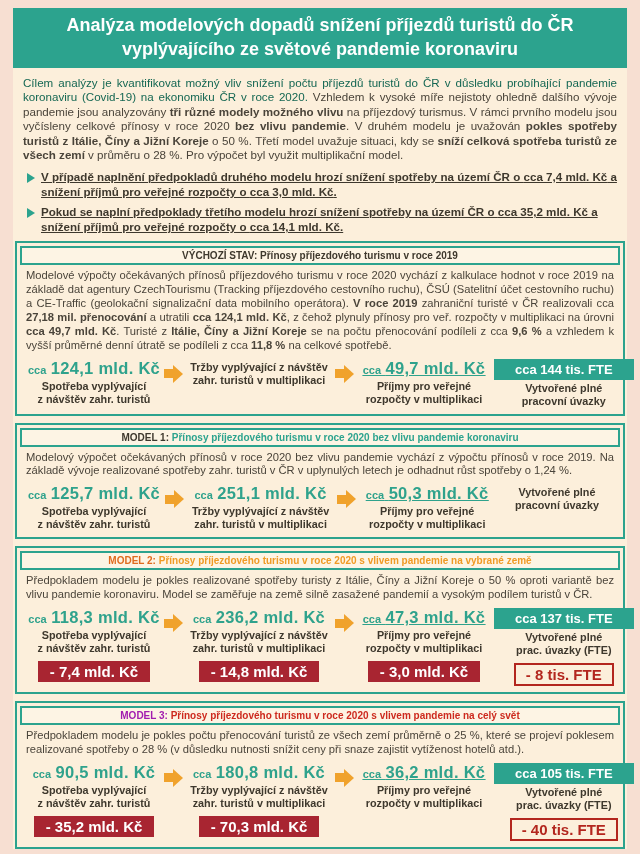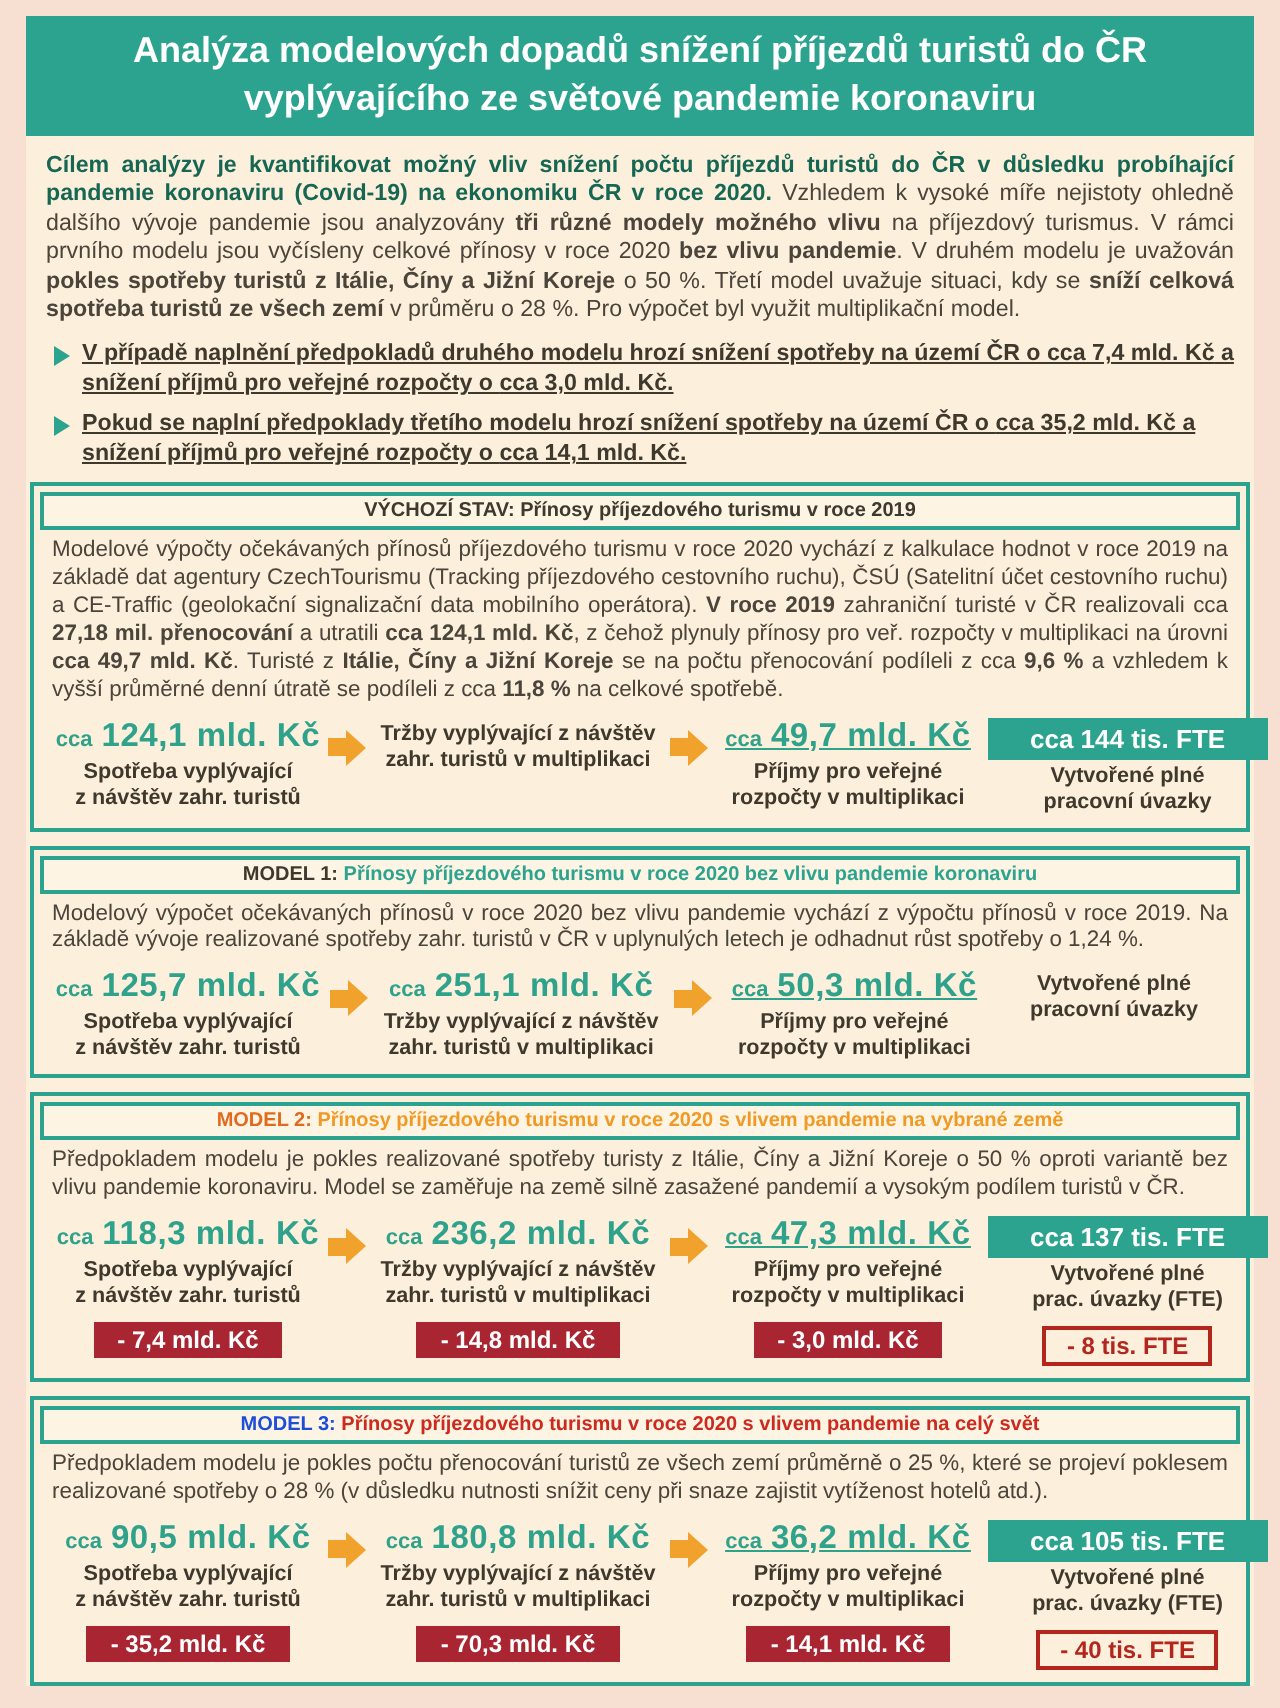--- a/index.html
+++ b/index.html
@@ -29,21 +29,21 @@
   
   .intro{padding:5px 10px 2px;}
   .intro-p{
     text-align:justify;
     font-size:11.6px;
     line-height:1.26;
     margin:3px 0 6px;
   }
   .b{font-weight:bold;}
   .u{text-decoration:underline;}
-  .green{color:#156753;font-weight:bold;margin-top:25px;}
+  .green{color:#156753;font-weight:normal;margin-top:25px;}
   .bullet{
     display:flex;
     gap:6px;
     font-size:11.6px;
     font-weight:bold;
     color:#3e382d;
     line-height:1.3;
     margin:3px 0 5px 4px;
     text-decoration:underline;
   }
@@ -70,21 +70,21 @@
     font-weight:bold;
     font-size:10px;
     padding:2px 4px;
     white-space:nowrap;
     overflow:hidden;
   }
   .dark{color:#3e382d;}
   .teal{color:#2ca38e;}
   .orange-d{color:#e06b1f;}
   .orange{color:#f09a25;}
-  .red-d{color:#1d4ed8;}
+  .red-d{color:#a21caf;}
   .red{color:#cd2a1e;}
   .para{
     font-size:11.2px;
     line-height:1.24;
     text-align:justify;
     color:#4a443a;
     margin:4px 9px 5px;
   }
   
   .stats{
@@ -134,21 +134,21 @@
     border-top:9px solid transparent;
     border-bottom:9px solid transparent;
     border-left:10px solid #f0a22c;
   }
   .delta{margin-top:6px;}
   .delta-box{
     display:inline-block;
     background:#a82531;
     color:#fff;
     font-weight:bold;
-    font-size:12px;
+    font-size:15px;
     padding:2px 12px;
     white-space:nowrap;
   }
   .delta-box.outline{
     background:transparent;
     color:#b3261e;
     border:2px solid #b3261e;
     padding:1px 10px;
   }
 </style>
@@ -389,23 +389,20 @@
         </span>
       <div class="stat c3">
         <div class="stat-value u">
           <span class="cca">cca</span>
           <span class="num">36,2 mld. Kč</span>
         </div>
         <div class="stat-label">
           <span>Příjmy pro veřejné</span><br>
           <span>rozpočty v multiplikaci</span>
         </div>
-        <div class="delta">
-          <span class="delta-box">- 14,1 mld. Kč</span>
-        </div>
       </div>
       <div class="stat c4">
         <div class="fte-chip">cca 105 tis. FTE</div>
         <div class="stat-label">
           <span>Vytvořené plné</span><br>
           <span>prac. úvazky (FTE)</span>
         </div>
         <div class="delta">
           <span class="delta-box outline">- 40 tis. FTE</span>
         </div>

